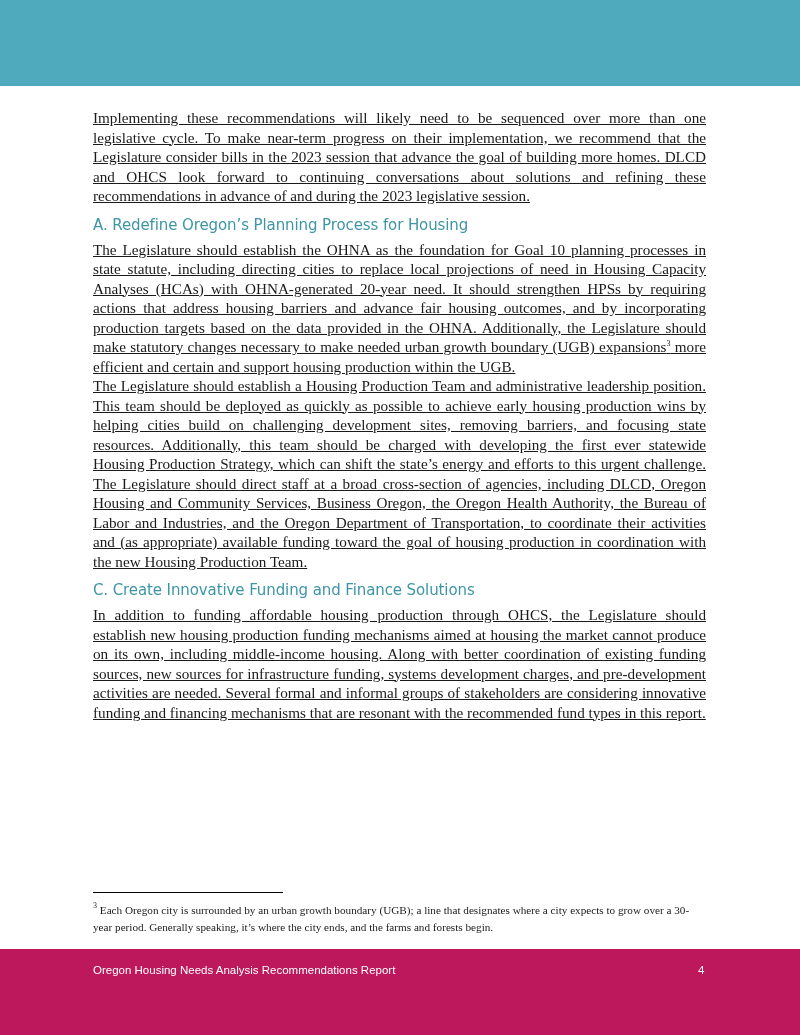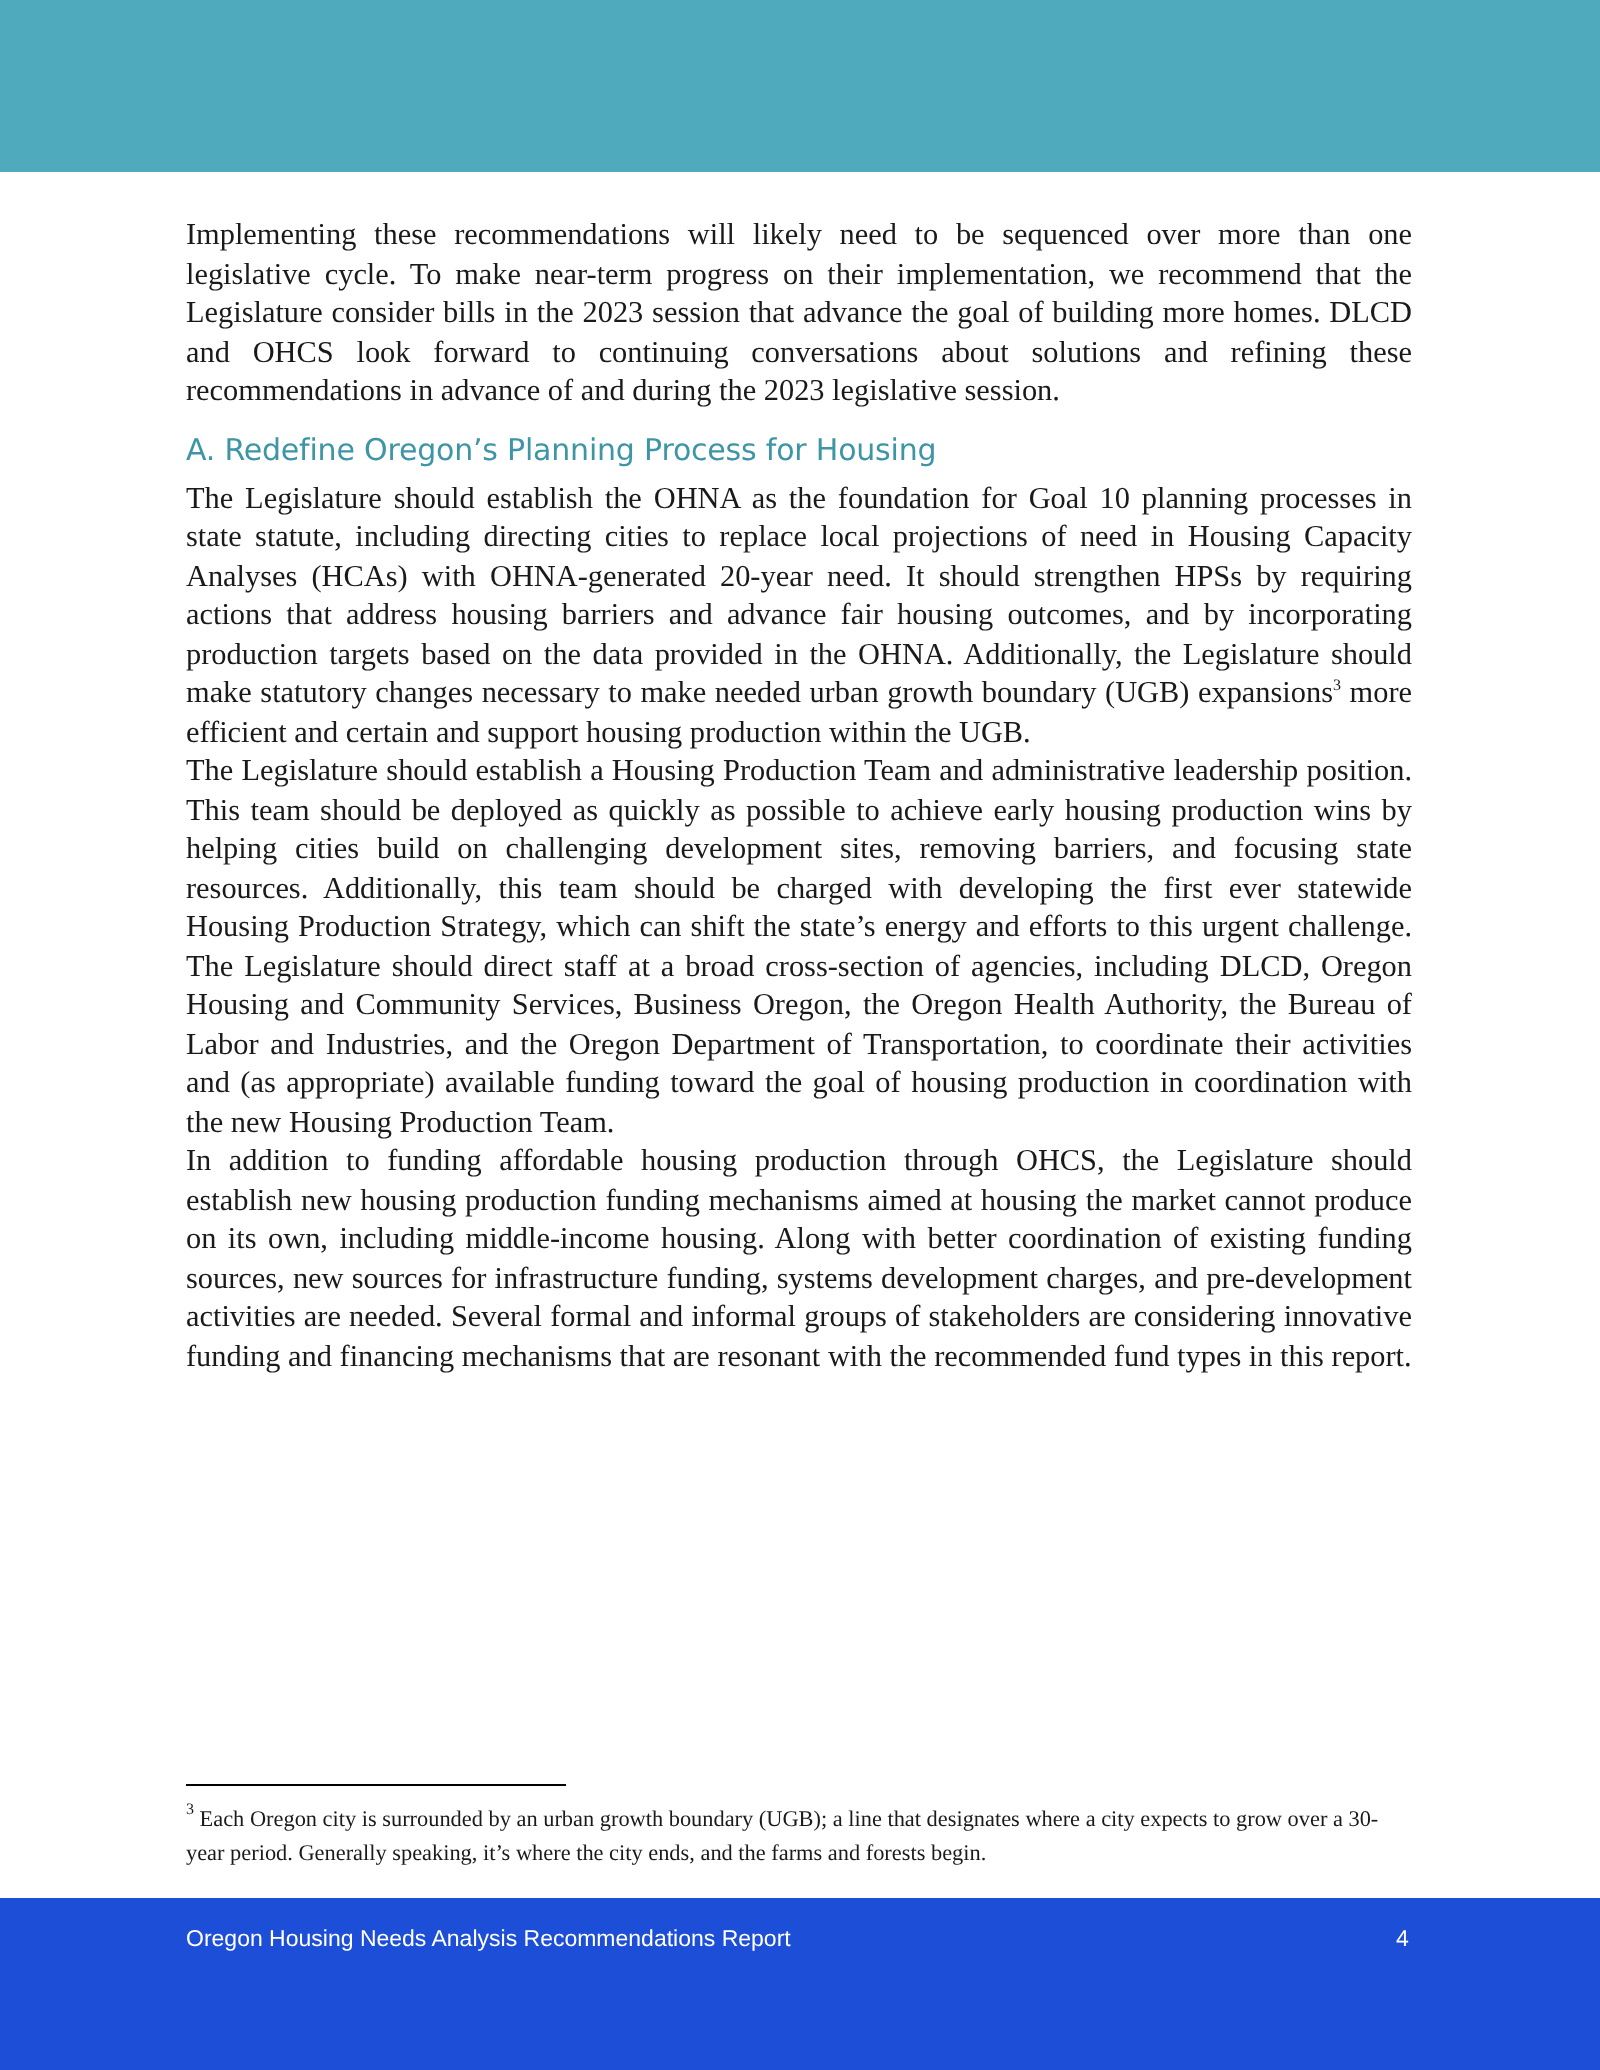--- a/index.html
+++ b/index.html
@@ -5,46 +5,47 @@
   html, body { margin: 0; padding: 0; }
   body {
     width: 800px; height: 1035px; position: relative; overflow: hidden;
     background: #ffffff;
     font-family: "Liberation Serif", "DejaVu Serif", serif;
     color: #1a1a1a;
   }
   .header-band { position: absolute; left: 0; top: 0; width: 800px; height: 86px; background: #4faabd; }
   .content { position: absolute; left: 93px; top: 108px; width: 613px; }
   p.body {
-    margin: 0; font-size: 15.2px; line-height: 19.5px; text-align: justify;
+    margin: 0; font-size: 15.2px; line-height: 19.5px; text-align: justify; text-decoration: underline;
   }
   h2.section {
     margin: 9px 0 5px 0; font-family: "DejaVu Sans", sans-serif; font-weight: normal;
     font-size: 15px; line-height: 20px; color: #3d95a6; letter-spacing: -0.1px;
   }
   sup { font-size: 8px; line-height: 0; vertical-align: 6px; }
   .footnote-rule { position: absolute; left: 93px; top: 892px; width: 190px; border-top: 1px solid #000; }
   .footnote { position: absolute; left: 93px; top: 902px; width: 613px; font-size: 11.2px; line-height: 17px; }
-  .footer-band { position: absolute; left: 0; top: 949px; width: 800px; height: 86px; background: #1d4ed8; }
+  .footer-band { position: absolute; left: 0; top: 949px; width: 800px; height: 86px; background: #be185d; }
   .footer-title { position: absolute; left: 93px; top: 15px; color: #ffffff; font-family: "Liberation Sans", sans-serif; font-size: 11.5px; }
   .footer-page { position: absolute; left: 698px; top: 15px; color: #ffffff; font-family: "Liberation Sans", sans-serif; font-size: 11.5px; }
 </style>
 </head>
 <body>
 
 <div class="header-band"></div>
 
 <div class="content">
   <p class="body">Implementing these recommendations will likely need to be sequenced over more than one legislative cycle. To make near-term progress on their implementation, we recommend that the Legislature consider bills in the 2023 session that advance the goal of building more homes. DLCD and OHCS look forward to continuing conversations about solutions and refining these recommendations in advance of and during the 2023 legislative session.</p>
 
   <h2 class="section">A.  Redefine Oregon’s Planning Process for Housing</h2>
   <p class="body"><span>The Legislature should establish the OHNA as the foundation for Goal 10 planning processes in state statute, including directing cities to replace local projections of need in Housing Capacity Analyses (HCAs) with OHNA-generated 20-year need. It should strengthen HPSs by requiring actions that address housing barriers and advance fair housing outcomes, and by incorporating production targets based on the data provided in the OHNA. Additionally, the Legislature should make statutory changes necessary to make needed urban growth boundary (UGB) expansions</span><sup>3</sup><span> more efficient and certain and support housing production within the UGB.</span></p>
 
   <p class="body">The Legislature should establish a Housing Production Team and administrative leadership position. This team should be deployed as quickly as possible to achieve early housing production wins by helping cities build on challenging development sites, removing barriers, and focusing state resources. Additionally, this team should be charged with developing the first ever statewide Housing Production Strategy, which can shift the state’s energy and efforts to this urgent challenge. The Legislature should direct staff at a broad cross-section of agencies, including DLCD, Oregon Housing and Community Services, Business Oregon, the Oregon Health Authority, the Bureau of Labor and Industries, and the Oregon Department of Transportation, to coordinate their activities and (as appropriate) available funding toward the goal of housing production in coordination with the new Housing Production Team.</p>
 
+  <h2 class="section">C.  Create Innovative Funding and Finance Solutions</h2>
   <p class="body">In addition to funding affordable housing production through OHCS, the Legislature should establish new housing production funding mechanisms aimed at housing the market cannot produce on its own, including middle-income housing. Along with better coordination of existing funding sources, new sources for infrastructure funding, systems development charges, and pre-development activities are needed. Several formal and informal groups of stakeholders are considering innovative funding and financing mechanisms that are resonant with the recommended fund types in this report.</p>
 </div>
 
 <div class="footnote-rule"></div>
 <div class="footnote"><sup>3</sup><span> Each Oregon city is surrounded by an urban growth boundary (UGB); a line that designates where a city expects to grow over a 30-year period. Generally speaking, it’s where the city ends, and the farms and forests begin.</span></div>
 
 <div class="footer-band">
   <span class="footer-title">Oregon Housing Needs Analysis Recommendations Report</span>
   <span class="footer-page">4</span>
 </div>

